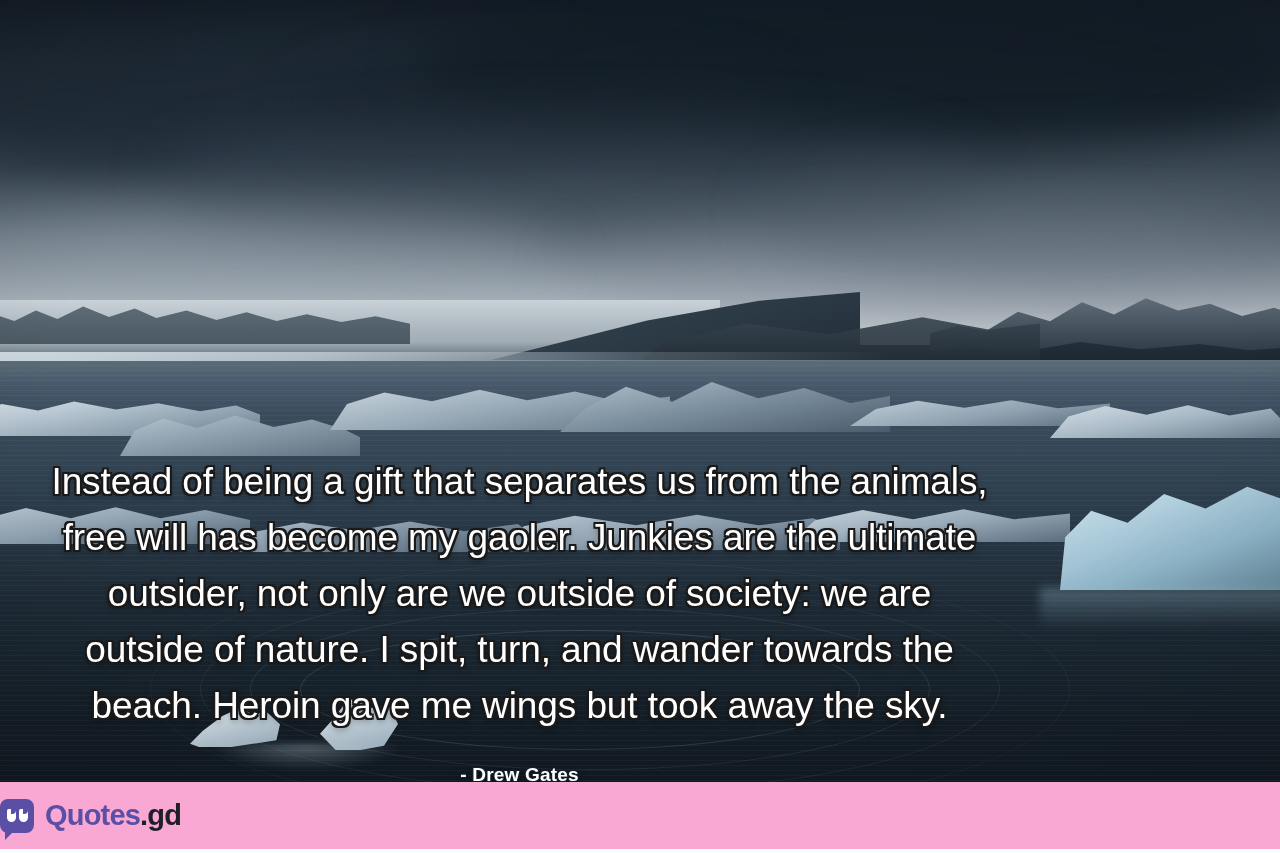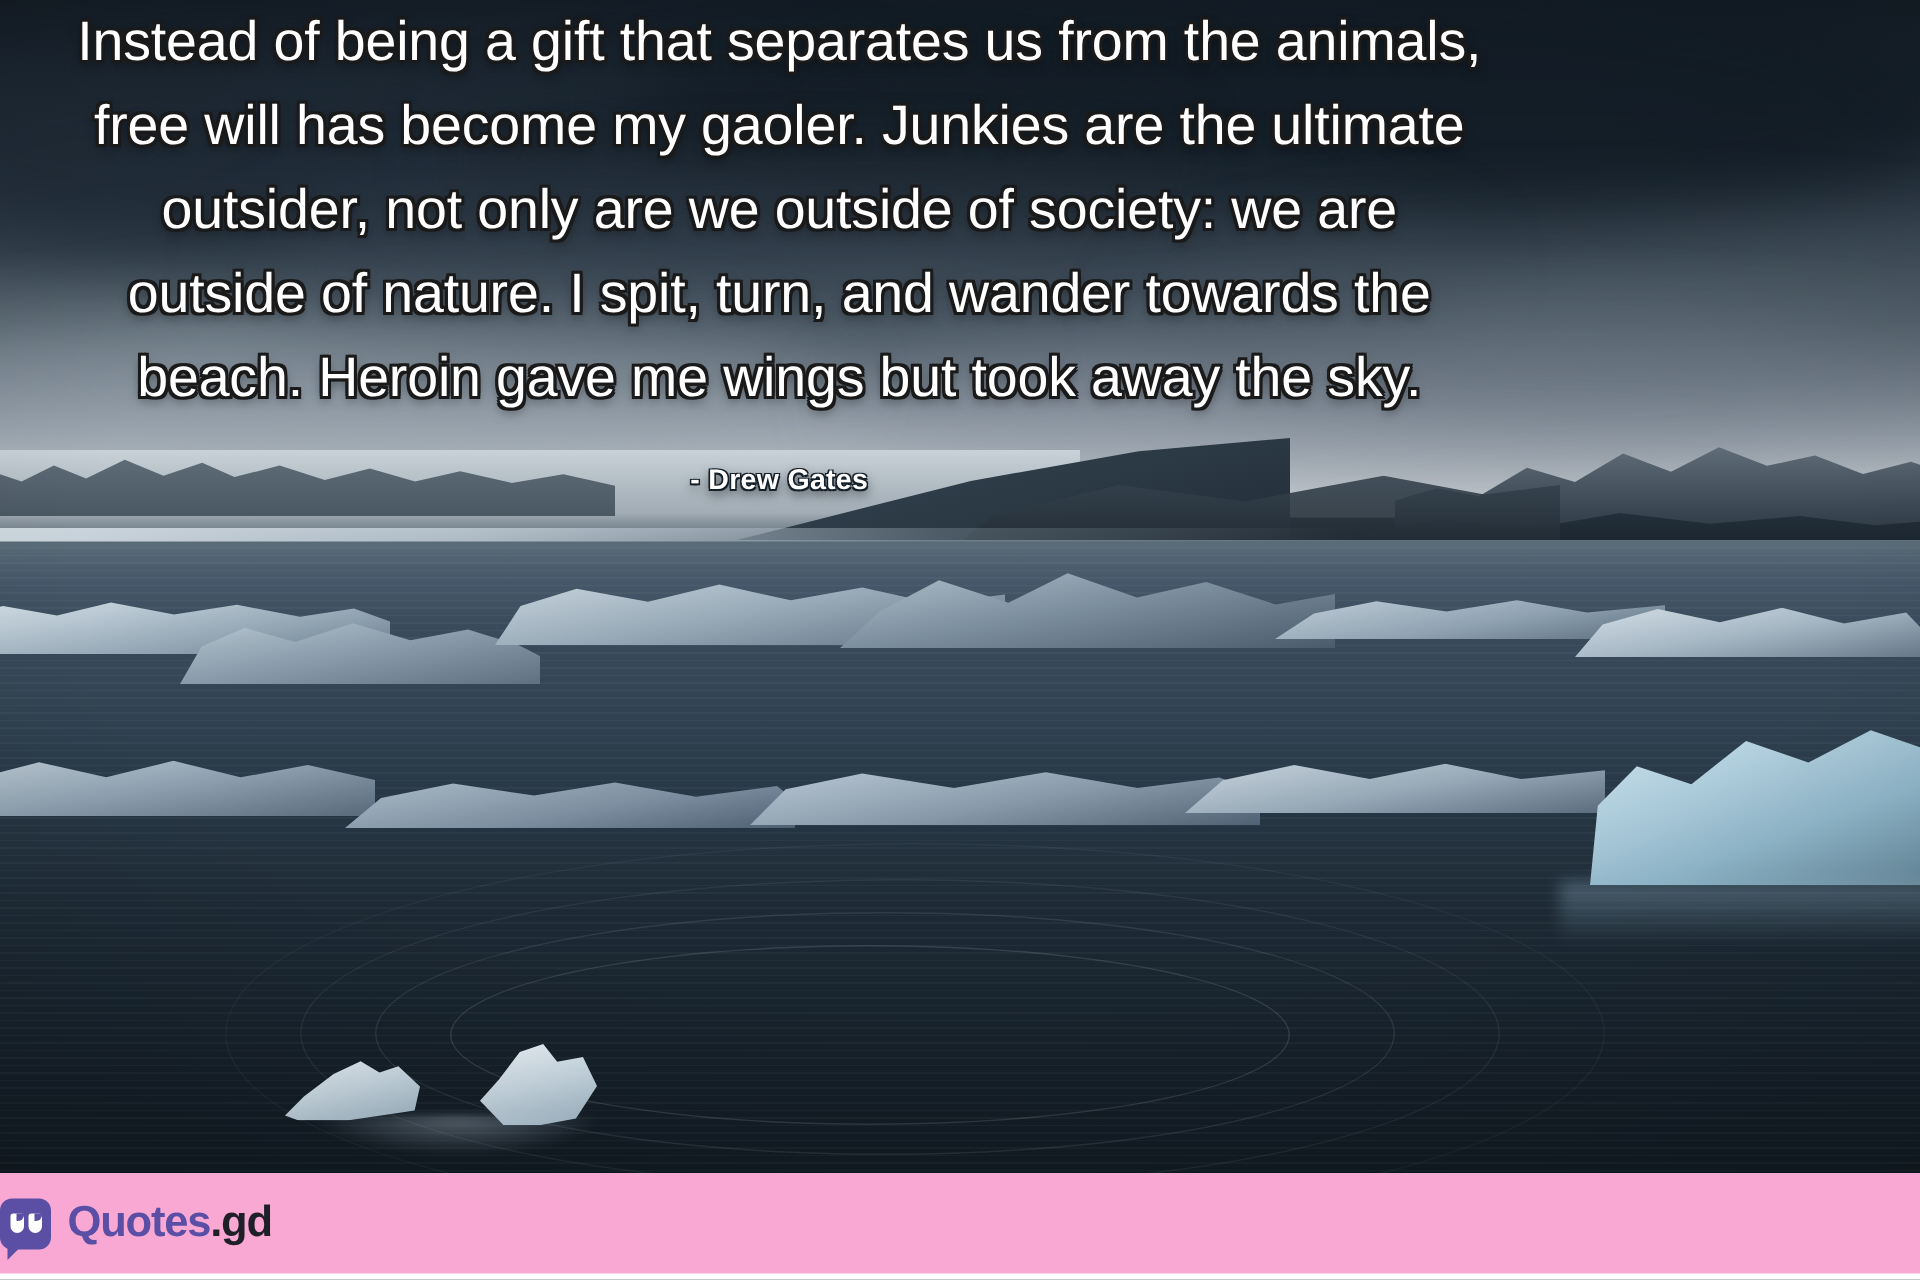--- a/index.html
+++ b/index.html
@@ -219,21 +219,21 @@
     position:absolute; left:0; top:0; width:1280px; height:786px;
     background:
       radial-gradient(ellipse 120% 95% at 50% 48%, rgba(0,0,0,0) 38%, rgba(0,0,0,.28) 100%);
     pointer-events:none;
   }
 
   
   .overlay{
     position:absolute; left:0; top:0; width:1039px; height:786px;
     display:flex; flex-direction:column;
-    align-items:center; justify-content:flex-start;
+    align-items:center; justify-content:flex-end;
     padding:0 44px;
   }
   .quote-text{
     width:100%;
     text-align:center;
     color:#ffffff;
     font-family:"Liberation Sans", sans-serif;
     font-size:37px;
     line-height:56px;
     font-weight:400;

